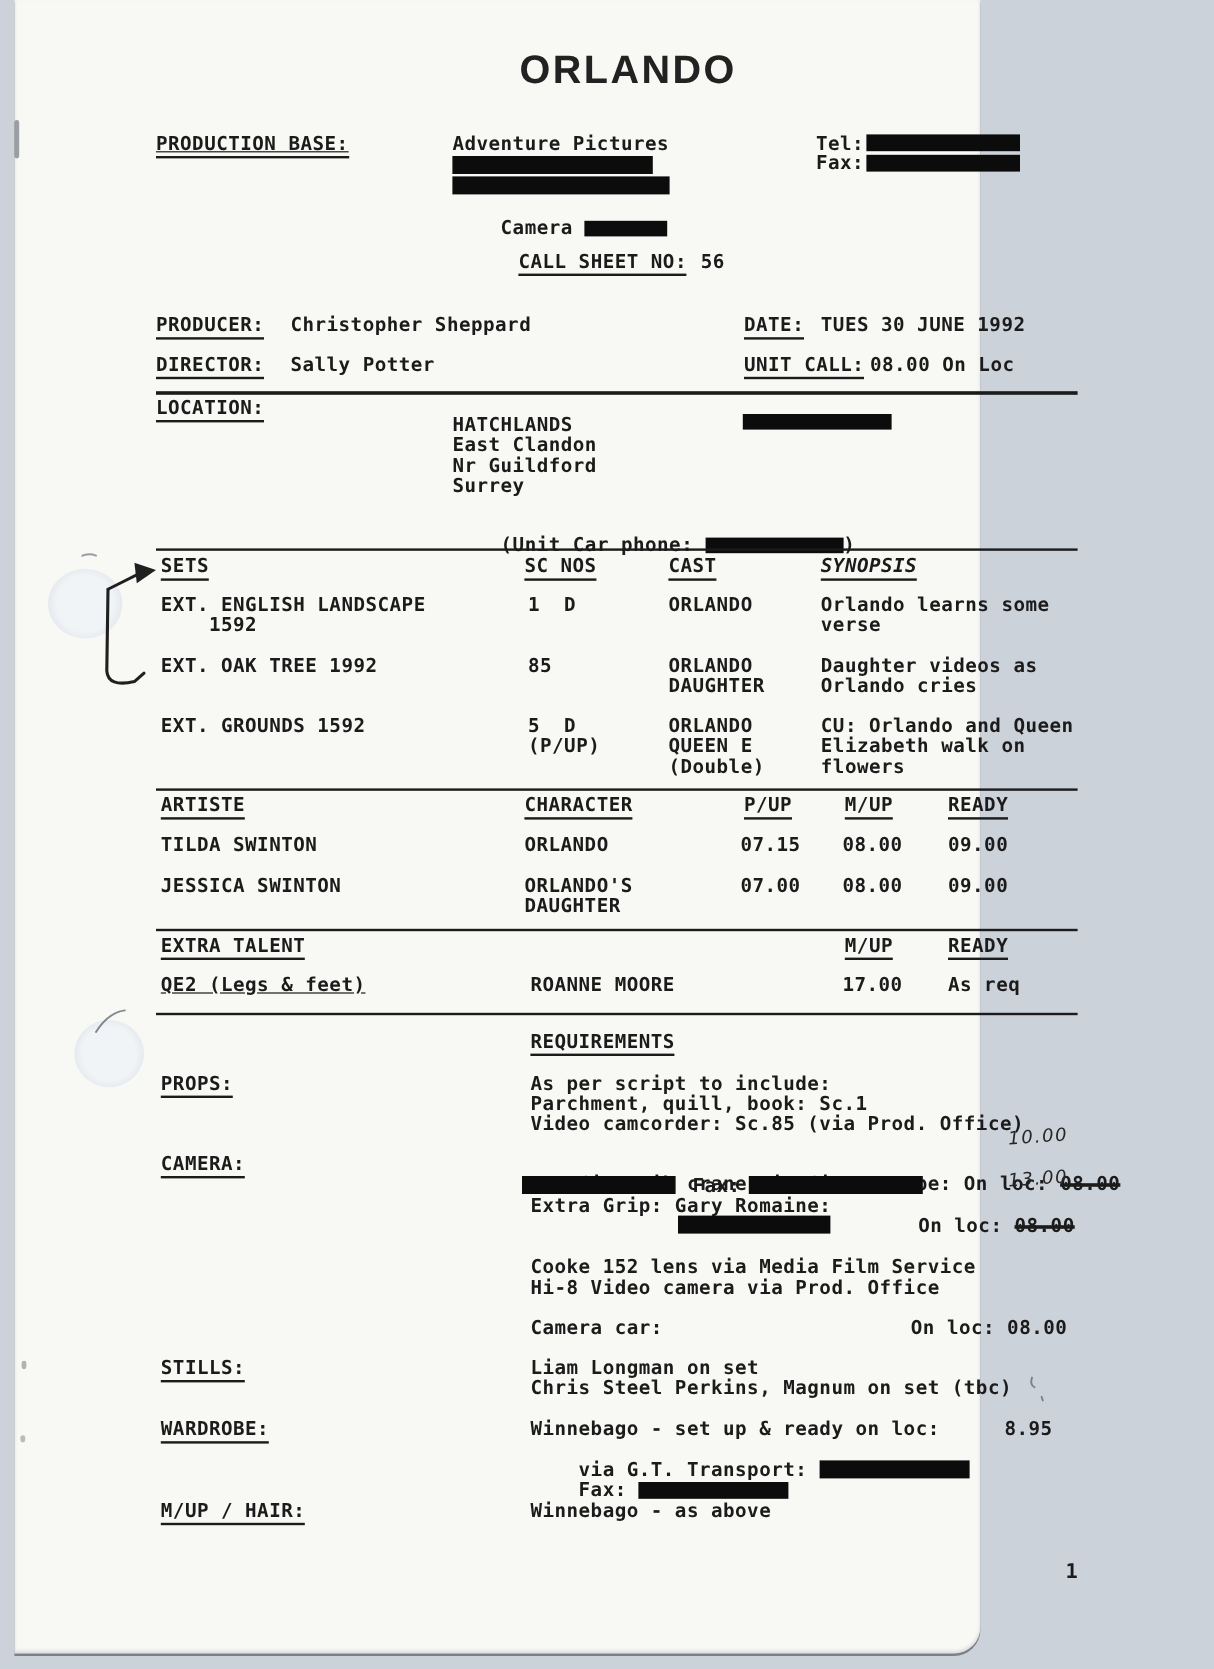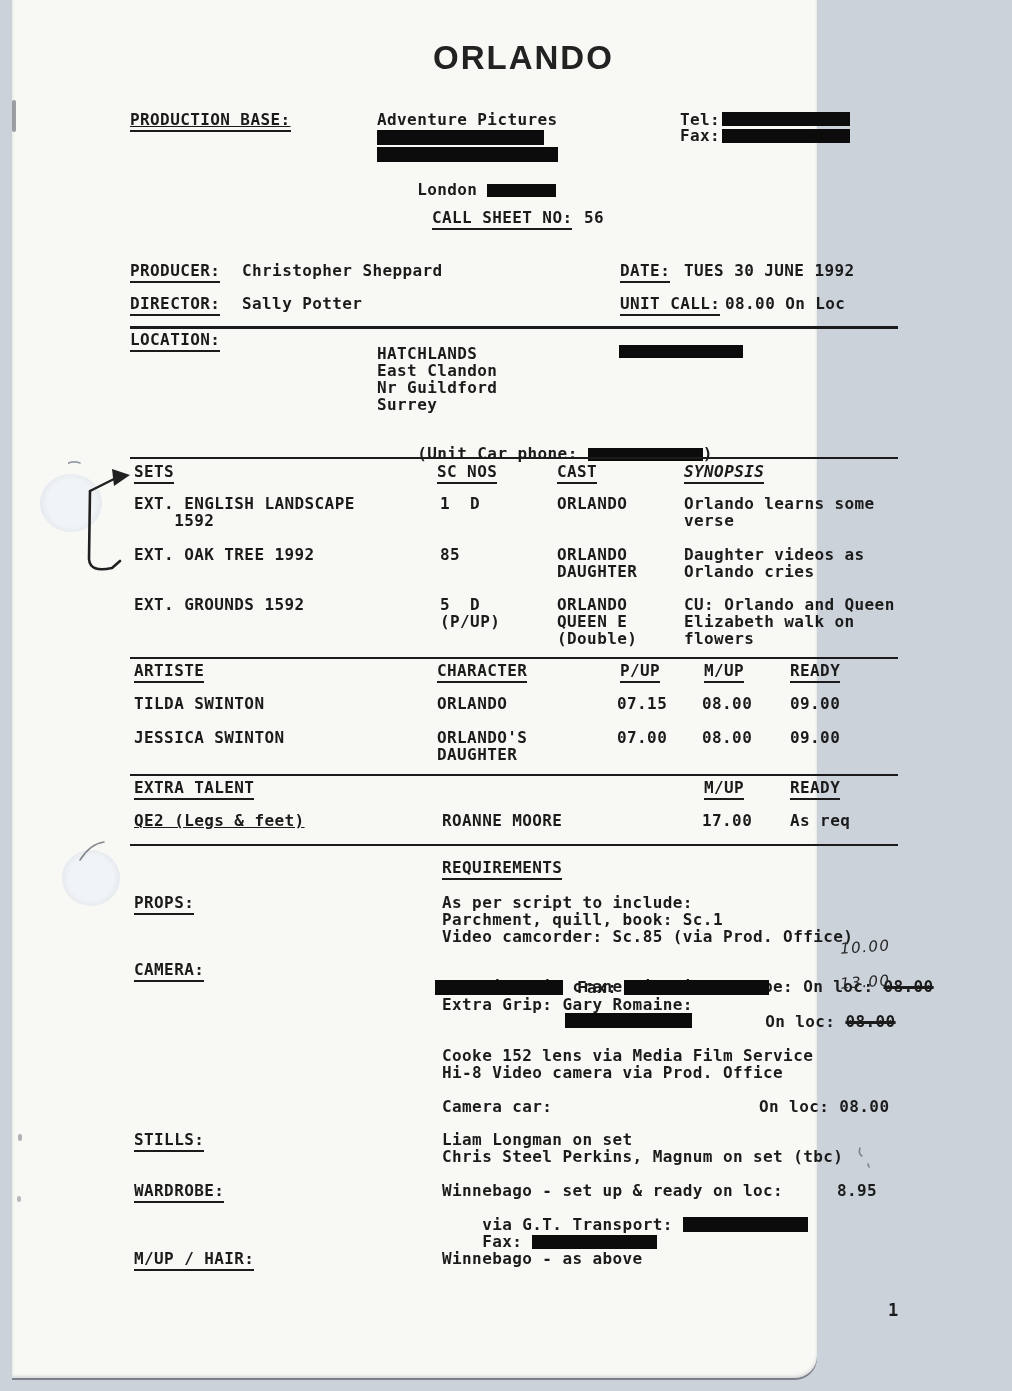--- a/index.html
+++ b/index.html
@@ -72,21 +72,21 @@
     <path d="M6,4 Q4,10 8,12 M14,20 L15,23" fill="none" stroke="#3a3f4a" stroke-width="1.6" opacity=".55" stroke-linecap="round"></path>
   </svg>
 
   <div class="title" style="left:421px;top:41px;">ORLANDO</div>
 
   <div class="t" style="left:118px;top:111px;text-decoration:underline;"><span class="u">PRODUCTION BASE:</span></div>
   <div class="t" style="left:365px;top:111px;text-align:center;">Adventure Pictures</div>
   <div class="redact-abs" style="left:365px;top:130px;width:167px;height:15px;"></div>
   <div class="redact-abs" style="left:365px;top:147px;width:181px;height:15px;"></div>
   <div class="t" style="left:365px;top:164px;">
-    <span>London</span><span class="redact" style="width:69px;height:13px;margin-left:10px;"></span>
+    <span>Camera</span><span class="redact" style="width:69px;height:13px;margin-left:10px;"></span>
   </div>
   <div class="t" style="left:668px;top:111px;">Tel:</div>
   <div class="redact-abs" style="left:710px;top:112px;width:128px;height:14px;"></div>
   <div class="t" style="left:668px;top:127px;">Fax:</div>
   <div class="redact-abs" style="left:710px;top:129px;width:128px;height:14px;"></div>
 
   <div class="t" style="left:420px;top:209px;"><span class="u">CALL SHEET NO:</span></div>
   <div class="t" style="left:572px;top:209px;">56</div>
 
   <div class="t" style="left:118px;top:262px;"><span class="u">PRODUCER:</span></div>

